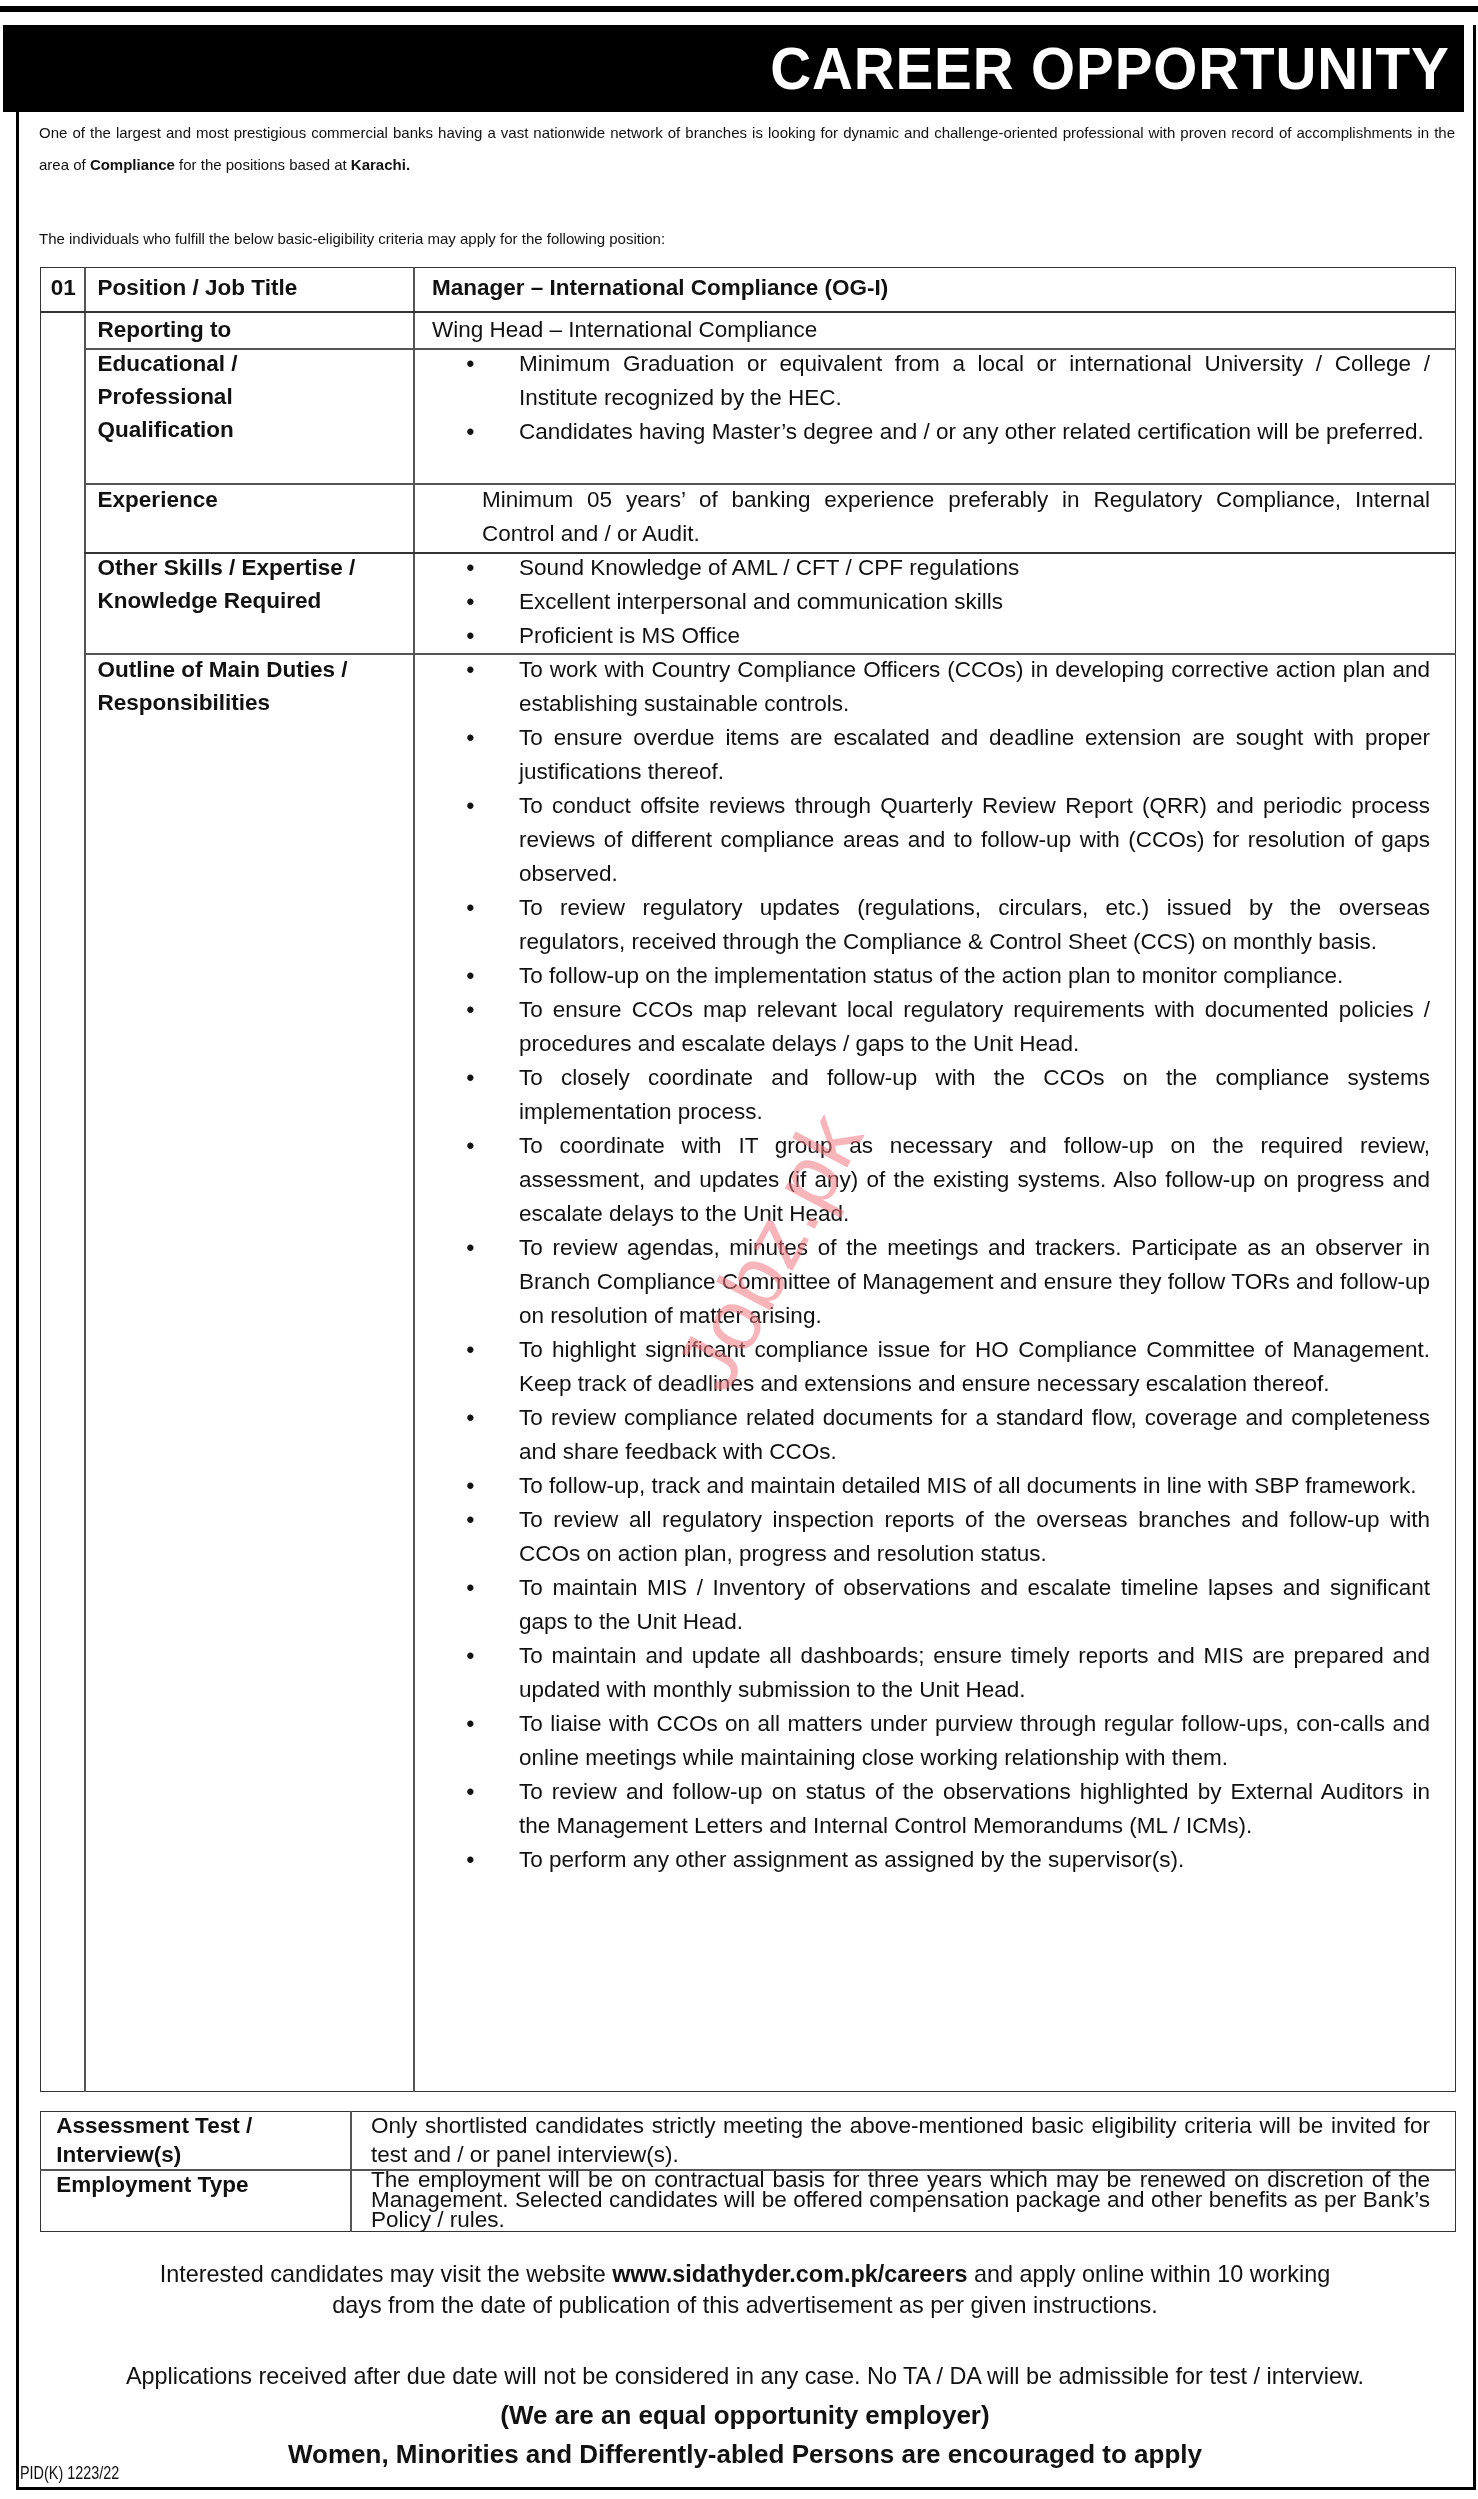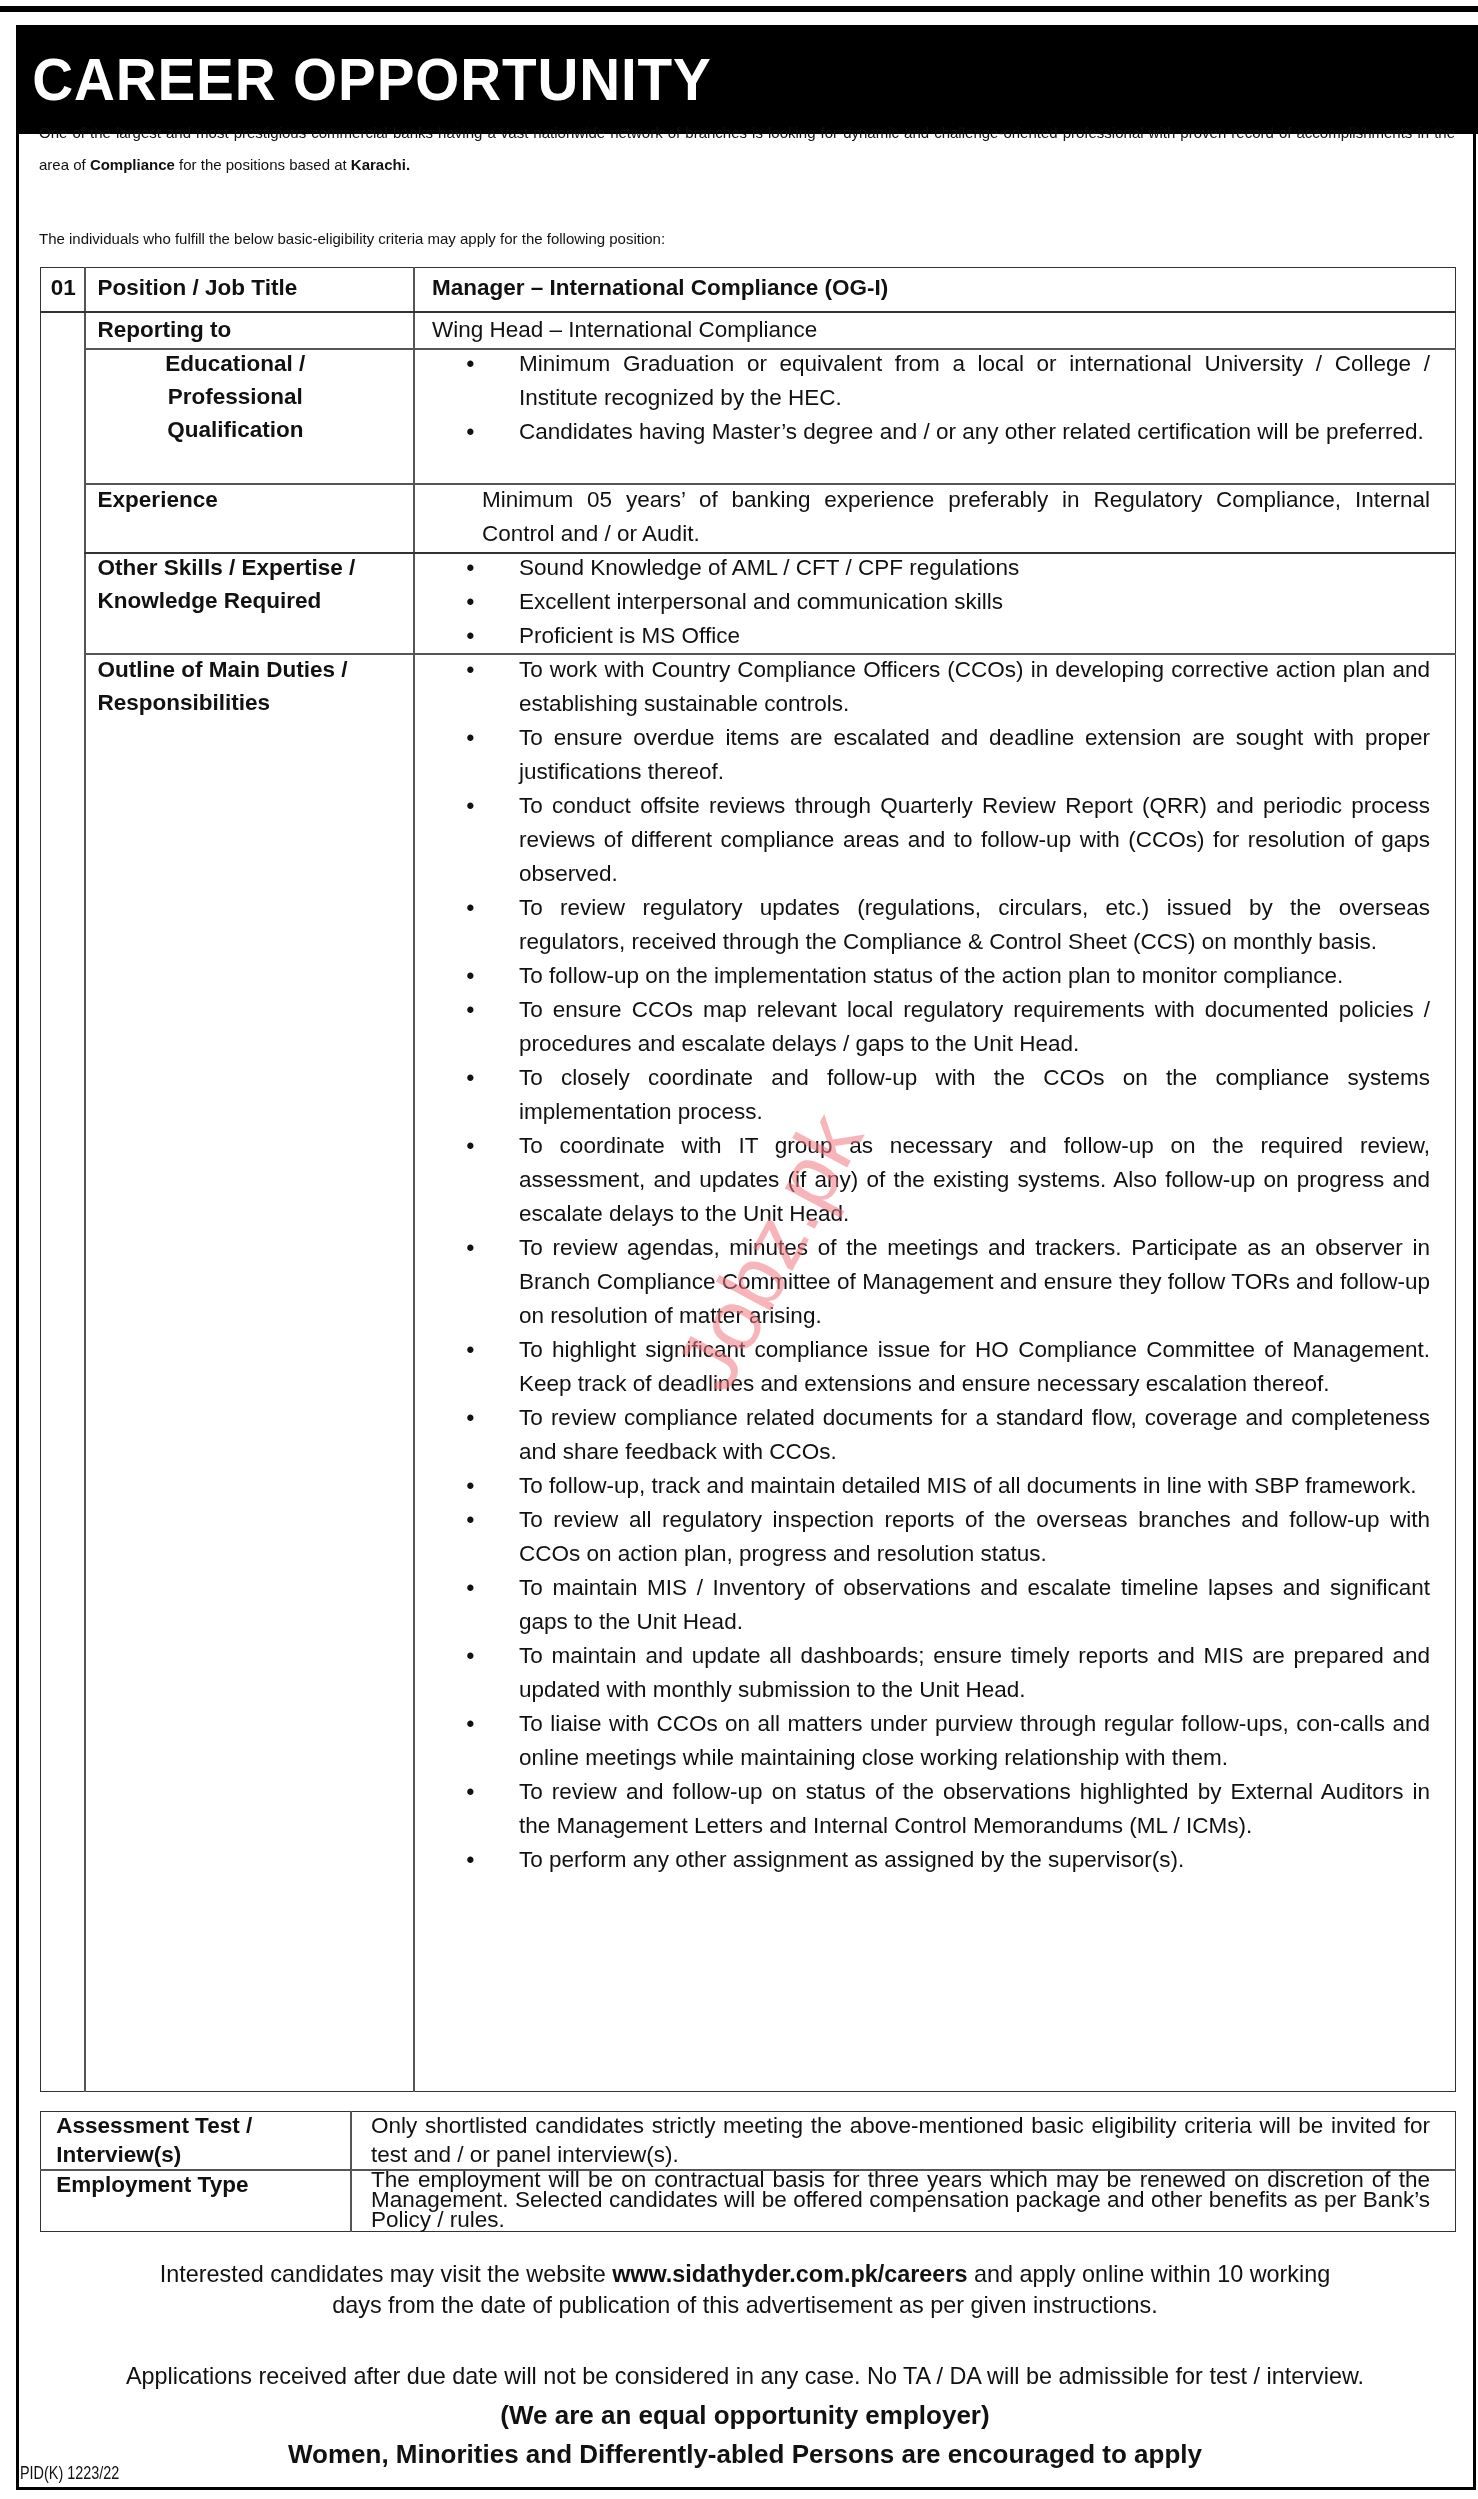--- a/index.html
+++ b/index.html
@@ -1,22 +1,22 @@
 <!DOCTYPE html>
 <html style="font-size:14.4px"><head>
 <meta charset="utf-8">
 <style>
   html, body { margin:0; padding:0; background:#ffffff; }
   body { width:1478px; height:2500px; position:relative; overflow:hidden;
          font-family:"Liberation Sans", "DejaVu Sans", sans-serif; color:#111; }
   .top-rule { position:absolute; left:0; top:6.3px; width:1478px; height:5.4px; background:#000; }
   .frame { position:absolute; left:16px; top:25px; width:1454px; height:2462px;
            border:3.6px solid #000; border-top:none; box-sizing:content-box; }
-  .title-band { position:absolute; left:18px; top:25px; width:1461px; height:109px; background:#000;
-                display:flex; align-items:center; justify-content:flex-start; }
+  .title-band { position:absolute; left:3px; top:25px; width:1461px; height:87px; background:#000;
+                display:flex; align-items:center; justify-content:flex-end; }
   .title-band span { color:#fff; font-weight:bold; font-size:59px; letter-spacing:0.9px;
                      font-family:"Liberation Sans", sans-serif; transform:scaleX(0.96); }
   .intro { position:absolute; left:39px; width:1416px; font-size:15px; line-height:31.5px;
            text-align:justify; text-align-last:left; }
   .intro b { font-weight:bold; }
   .t { position:absolute; border:1.8px solid #333; box-sizing:border-box; }
   .cell { position:absolute; box-sizing:border-box; font-size:22.5px; line-height:34px; }
   .hline { position:absolute; height:1.8px; background:#555; }
   .vline { position:absolute; width:1.8px; background:#555; }
   .lbl { font-weight:bold; padding:3.6px 0 0 12.6px; line-height:33px; }
@@ -57,21 +57,21 @@
 <div class="hline" style="left:84px; top:552px; width:1372px; background:#333;"></div>
 <div class="hline" style="left:84px; top:653px; width:1372px;"></div>
 
 <div class="cell lbl" style="left:40px; top:267px; width:45px; padding-left:10.8px;">01</div>
 <div class="cell lbl" style="left:85px; top:267px; width:329px;">Position / Job Title</div>
 <div class="cell lbl" style="left:414px; top:267px; width:1041px; padding-left:18px;">Manager – International Compliance (OG-I)</div>
 
 <div class="cell lbl" style="left:85px; top:313px; width:329px; padding-top:0;">Reporting to</div>
 <div class="cell val" style="left:414px; top:313px; width:1041px; padding-top:0;">Wing Head – International Compliance</div>
 
-<div class="cell lbl" style="left:85px; top:347px; width:288px; padding-top:0;text-align:center;">Educational / Professional Qualification</div>
+<div class="cell lbl" style="left:85px; top:347px; width:288px; padding-top:0;">Educational / Professional Qualification</div>
 <div class="cell" style="left:414px; top:347px; width:1041px;">
   <ul class="bul">
     <li>Minimum Graduation or equivalent from a local or international University / College / Institute recognized by the HEC.</li>
     <li>Candidates having Master’s degree and / or any other related certification will be preferred.</li>
   </ul>
 </div>
 
 <div class="cell lbl" style="left:85px; top:483px; width:329px; padding-top:0;">Experience</div>
 <div class="cell val indent" style="left:414px; top:483px; width:1041px; padding-top:0;">Minimum 05 years’ of banking experience preferably in Regulatory Compliance, Internal Control and / or Audit.</div>
 

